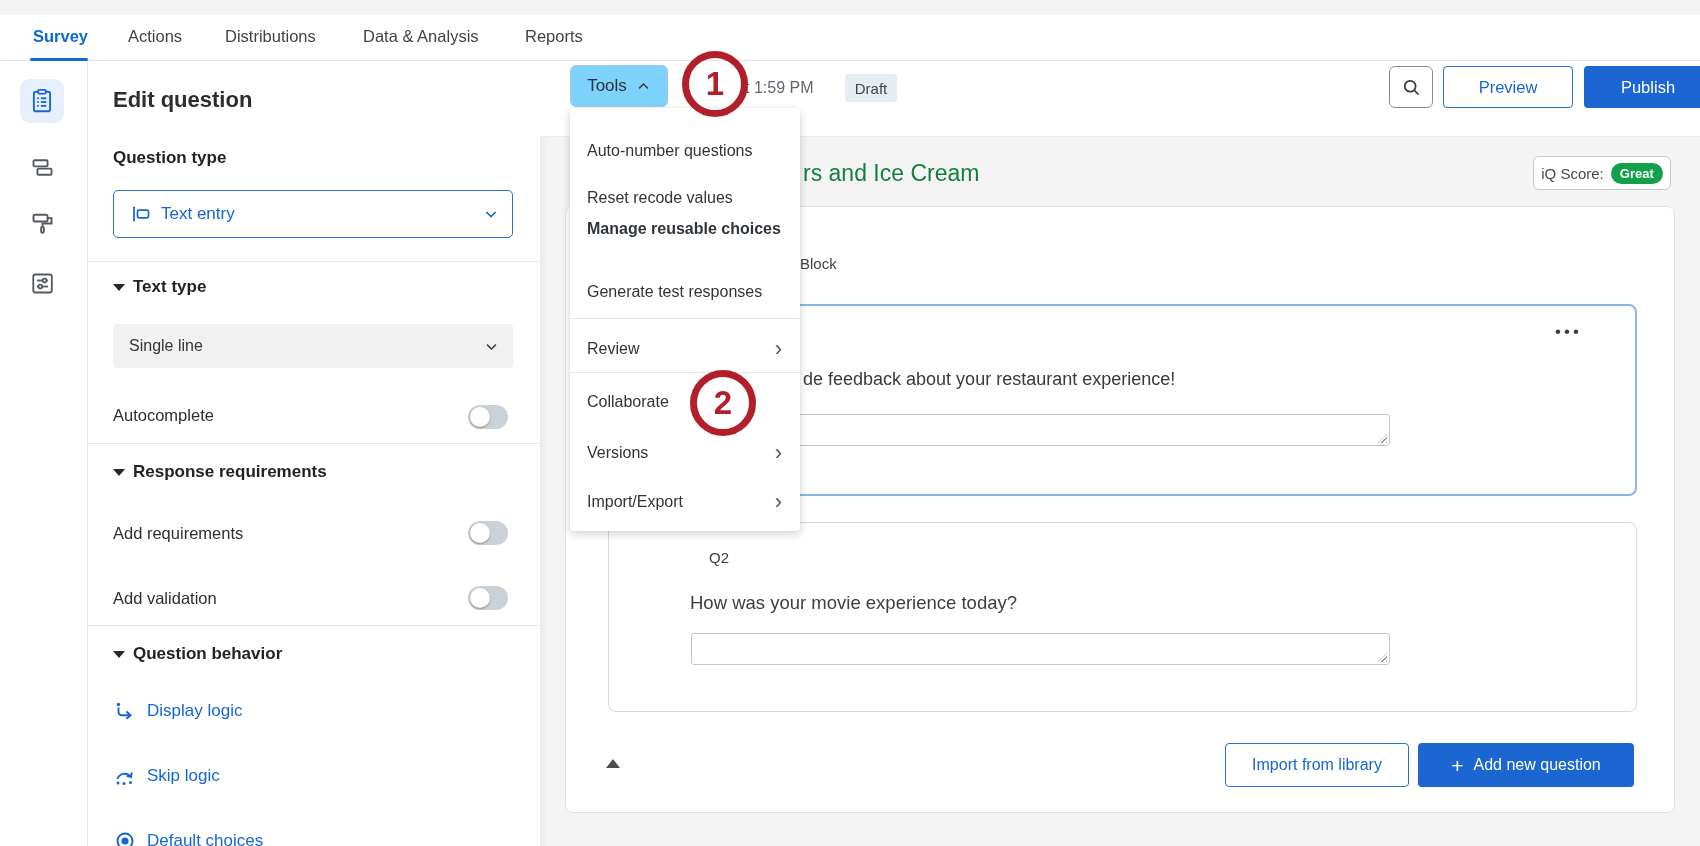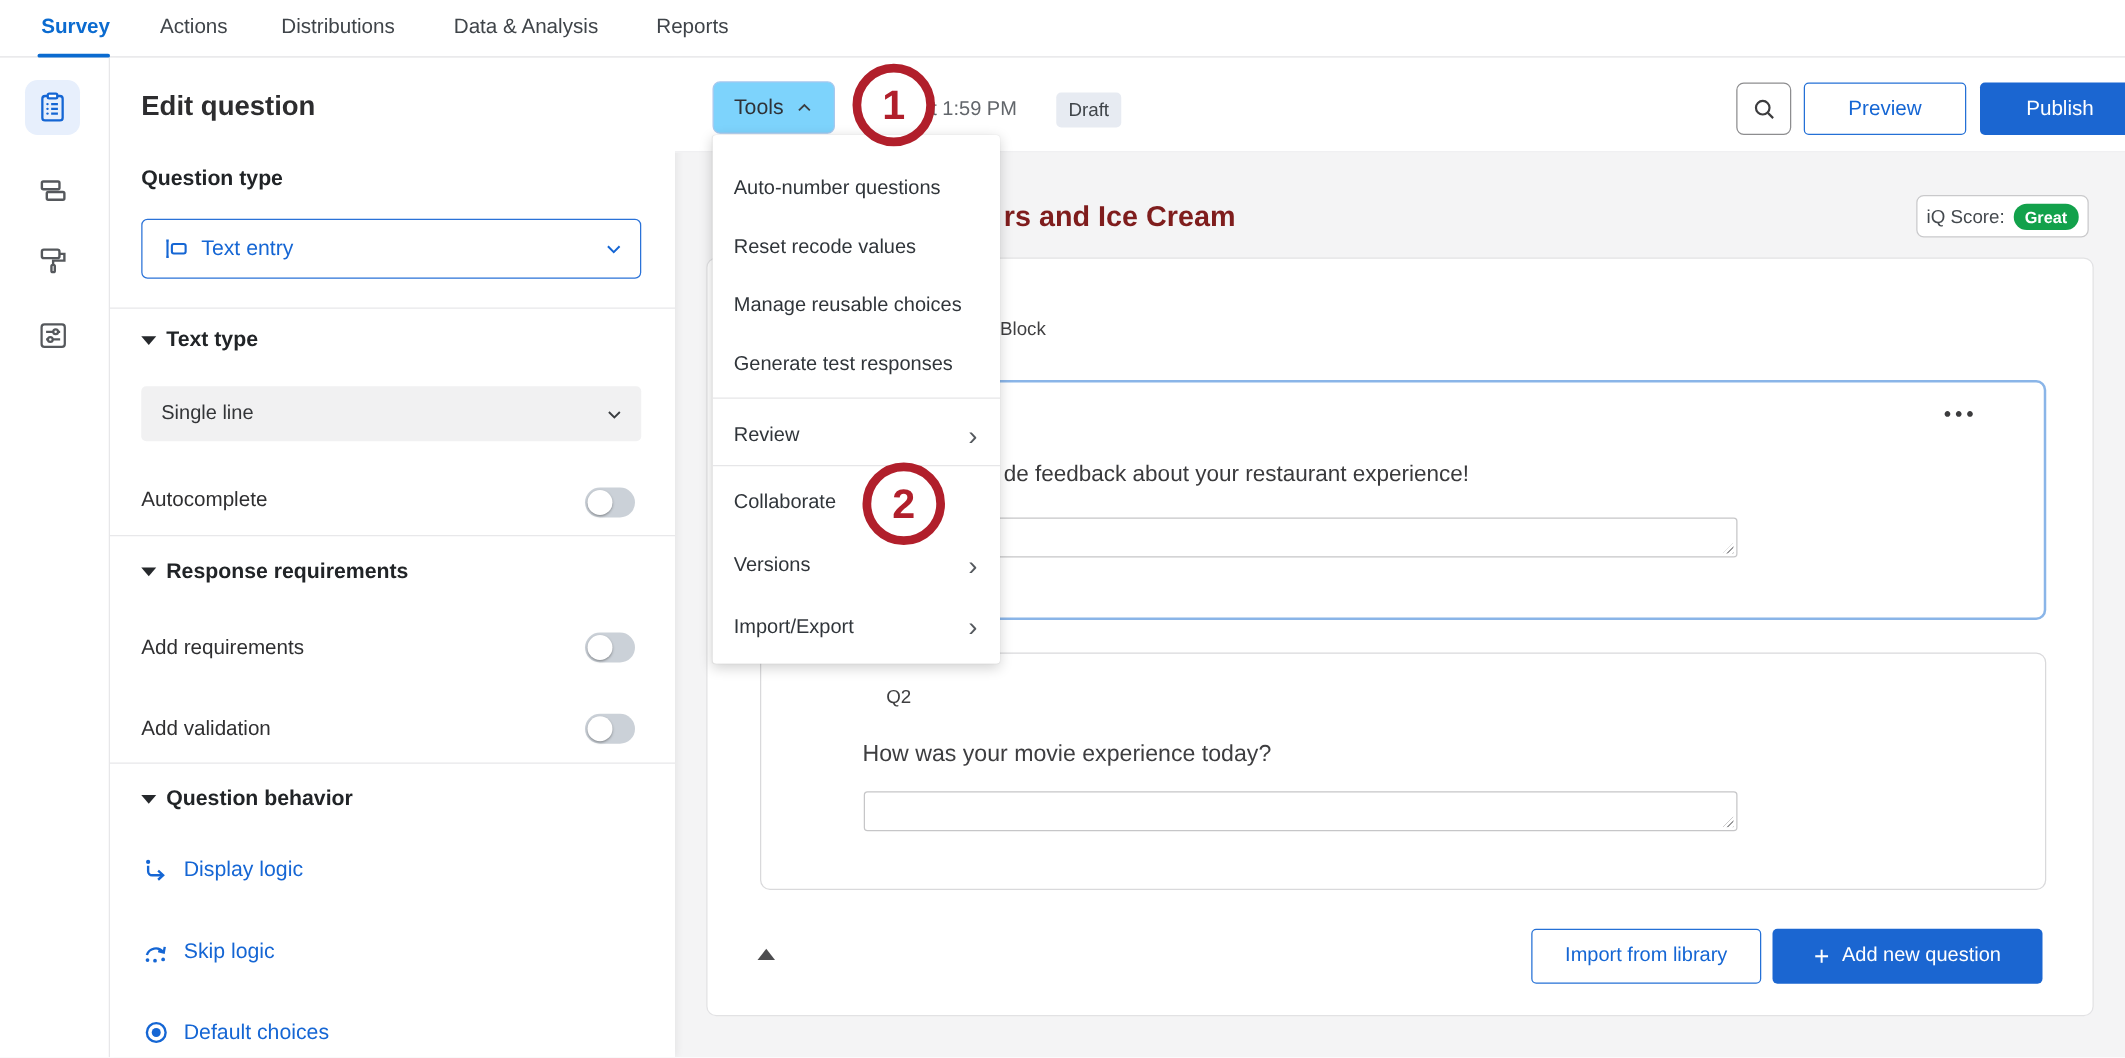--- a/index.html
+++ b/index.html
@@ -1,19 +1,19 @@
 <!DOCTYPE html>
 <html><head>
 <meta charset="utf-8">
 <style>
   * { margin:0; padding:0; box-sizing:border-box; }
   html,body { background:#ffffff; }
   body { font-family:"Liberation Sans", sans-serif; }
   .stage { position:relative; width:1700px; height:846px; overflow:hidden; background:#f4f4f5; }
-  .abs { position:absolute; }
+  .abs { position:absolute;margin-top:15px; }
 
   
   .topnav { left:0; top:0; width:1700px; height:46px; background:#fff; border-bottom:1px solid #e4e4e6; z-index:20; }
   .navtab { position:absolute; top:12px; font-size:16.5px; color:#3f4449; cursor:pointer; }
   .navtab.active { color:#0b6bd0; font-weight:bold; }
   .nav-underline { position:absolute; top:43px; height:3px; background:#0b6bd0; border-radius:2px; }
 
   
   .rail { left:0; top:46px; width:88px; height:800px; background:#fff; border-right:1px solid #e7e7e9; z-index:5; }
   .rail-item { position:absolute; left:20px; width:44px; height:44px; border-radius:10px; display:flex; align-items:center; justify-content:center; }
@@ -35,21 +35,21 @@
   
   .toolbar { left:540px; top:46px; width:1160px; height:76px; background:#fff; border-bottom:1px solid #ececee; z-index:6; }
   .tools-btn { position:absolute; left:570px; top:65px; width:98px; height:42px; background:#7dd3fc; border:1.5px solid #a6c8ee; border-radius:6px; display:flex; align-items:center; justify-content:center; gap:9px; font-size:17px; color:#2f3237; cursor:pointer; z-index:7; }
   .stamp { position:absolute; left:745px; top:79px; font-size:16px; color:#62666b; z-index:7; }
   .draft { position:absolute; left:845px; top:74px; width:52px; height:28px; background:#e7ebf2; border-radius:4px; font-size:15px; color:#3f4449; display:flex; align-items:center; justify-content:center; z-index:7; }
   .search-btn { position:absolute; left:1389px; top:66px; width:44px; height:42px; border:1px solid #8d8d8f; border-radius:6px; background:#fff; display:flex; align-items:center; justify-content:center; cursor:pointer; z-index:7; }
   .preview-btn { position:absolute; left:1443px; top:66px; width:130px; height:42px; border:1px solid #2470d6; border-radius:4px; background:#fff; color:#1566d4; font-size:16.5px; display:flex; align-items:center; justify-content:center; cursor:pointer; z-index:7; }
   .publish-btn { position:absolute; left:1584px; top:66px; width:128px; height:42px; border-radius:4px; background:#1b66d1; color:#fff; font-size:16.5px; display:flex; align-items:center; justify-content:center; cursor:pointer; z-index:7; }
 
   
-  .page-title { position:absolute; left:803px; top:160px; font-size:23px; color:#7f1d1d; z-index:3;font-weight:bold; }
+  .page-title { position:absolute; left:803px; top:160px; font-size:23px; color:#15803d; z-index:3; }
   .iq-badge { position:absolute; left:1533px; top:156px; width:138px; height:34px; background:#fff; border:1px solid #c9c9cb; border-radius:6px; display:flex; align-items:center; justify-content:center; gap:7px; z-index:3; }
   .iq-label { font-size:15px; color:#44494e; }
   .iq-pill { background:#12a14b; color:#fff; font-size:13px; font-weight:bold; padding:3px 9px; border-radius:11px; }
   .block-container { position:absolute; left:565px; top:206px; width:1110px; height:607px; background:#fff; border:1px solid #e2e2e4; border-radius:8px; z-index:1; }
   .block-label { position:absolute; left:800px; top:255px; font-size:15px; color:#3f3f41; z-index:2; }
   .qcard { position:absolute; background:#fff; border-radius:8px; z-index:2; }
   .q1 { left:608px; top:304px; width:1029px; height:192px; border:2px solid #8ab5e8; }
   .q2 { left:608px; top:522px; width:1029px; height:190px; border:1px solid #d9d9db; }
   .ellipsis { position:absolute; left:1555px; top:322px; font-size:17px; letter-spacing:3px; color:#3c3c3e; cursor:pointer; z-index:3; }
   .q-frag { position:absolute; left:803px; top:369px; font-size:18px; color:#3a3a3c; z-index:2; }
@@ -264,21 +264,21 @@
     <span>Add new question</span>
   </div>
 
   <div class="menu">
     <div class="menu-item" style="top:19px;">
         <span>Auto-number questions</span>
       </div>
     <div class="menu-item" style="top:66px;">
         <span>Reset recode values</span>
       </div>
-    <div class="menu-item" style="top:113px;">
+    <div class="menu-item" style="top:97px;font-weight:bold;">
         <span>Manage reusable choices</span>
       </div>
     <div class="menu-item" style="top:160px;">
         <span>Generate test responses</span>
       </div>
     <div class="menu-div" style="top:210px;"></div>
     <div class="menu-item" style="top:217px;">
       <span>Review</span>
       <span class="menu-arrow">›</span>
     </div>

